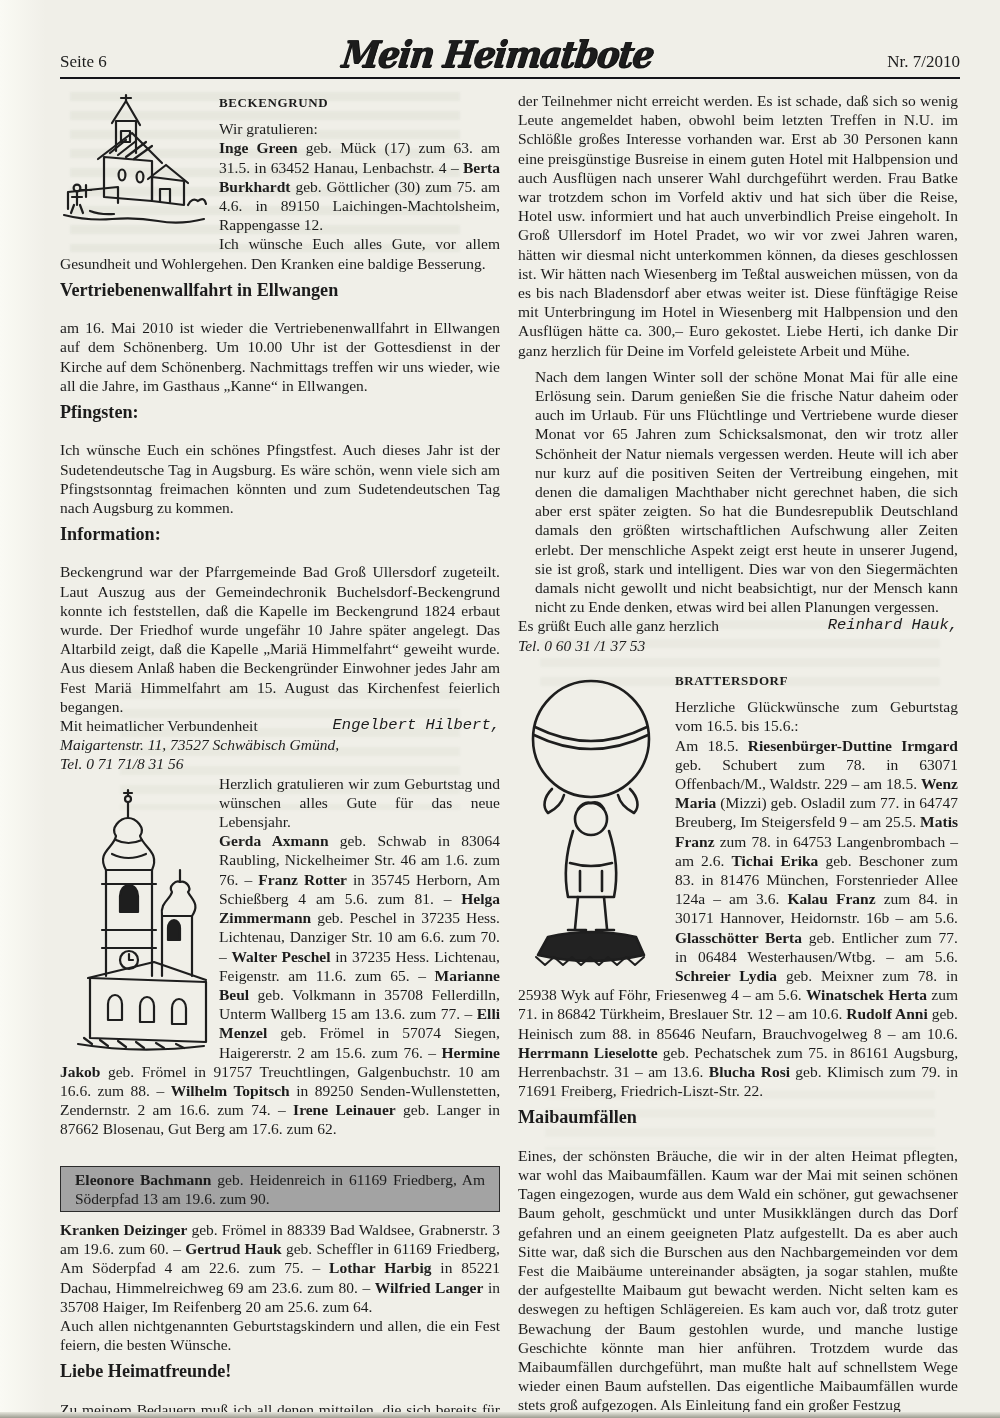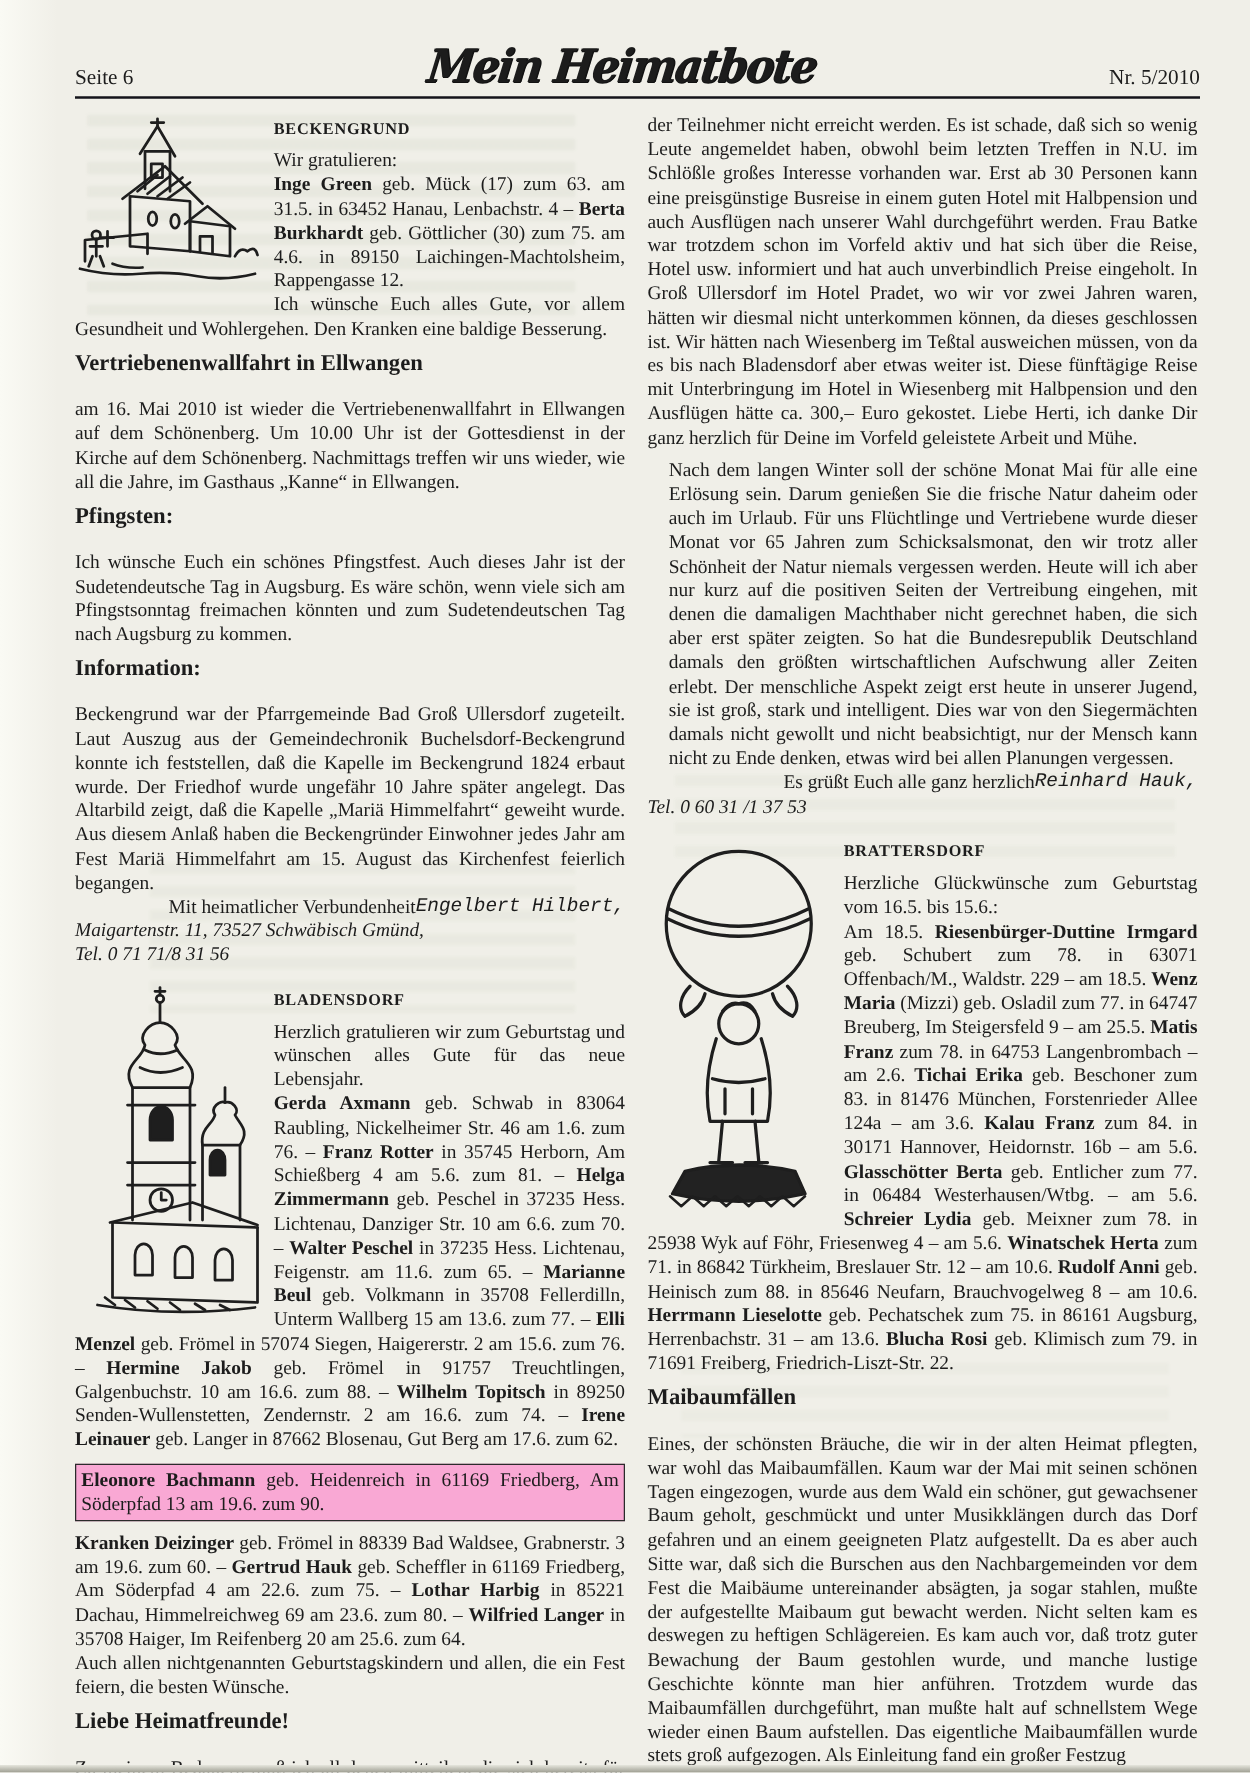--- a/index.html
+++ b/index.html
@@ -16,24 +16,24 @@
   
   .columns{display:flex;gap:18px;margin-top:12px;}
   .col{width:440px;font-size:15.5px;line-height:19.2px;text-align:justify;}
   p{margin:0;}
   .gap{margin-top:7px;margin-left:17px;}
   .sec{font-size:13px;font-weight:bold;letter-spacing:.6px;margin:8px 0 7px;}
   .sec.big-gap{margin-top:16px;}
   .sub{font-weight:bold;margin-top:8px;}
   figure{margin:0;}
   .fl{float:left;margin:2px 11px 3px 0;}
-  .sigrow{display:flex;justify-content:flex-end;}
+  .sigrow{display:flex;justify-content:space-between;}
   .sig{font-style:italic;font-family:Liberation Mono, monospace;}
   .sigline{text-align:left;font-style:italic;}
-  .notice-box{border:1.7px solid #2b2b2b;background:#f9a8d4;padding:3px 4px;margin:9px 0 8px;}
+  .notice-box{border:1.7px solid #2b2b2b;background:#a3a3a3;padding:3px 14px;margin:27px 0 8px;}
   
   .edge-left{position:absolute;left:0;top:0;width:46px;height:100%;
              background:linear-gradient(90deg,#fafaf4,rgba(250,250,244,0));pointer-events:none;}
   .edge-bottom{position:absolute;left:0;bottom:0;width:100%;height:6px;
                background:linear-gradient(#e6e6dd,#9d9d91);pointer-events:none;}
   .bleed{position:absolute;pointer-events:none;filter:blur(1.2px);
          background:repeating-linear-gradient(180deg,rgba(124,144,112,.075) 0 9px,rgba(0,0,0,0) 9px 19px);}
   .b1{left:70px;top:92px;width:390px;height:160px;}
   .b2{left:120px;top:690px;width:340px;height:120px;opacity:.8;}
   .b3{left:540px;top:620px;width:400px;height:70px;opacity:.7;}
@@ -47,21 +47,21 @@
   <div class="bleed b1"></div>
   <div class="bleed b2"></div>
   <div class="bleed b3"></div>
   <div class="bleed b4"></div>
   <div class="edge-left"></div>
 
   <div class="inner">
     <div class="hdr">
       <span class="hmeta">Seite 6</span>
       <span class="masthead">Mein Heimatbote</span>
-      <span class="hmeta">Nr. 5/2010</span>
+      <span class="hmeta">Nr. 7/2010</span>
     </div>
     <div class="rule"></div>
 
     <div class="columns">
 
       <section class="col">
 
         <figure class="fl">
           <svg width="148" height="140" viewBox="0 0 148 140">
             <g fill="none" stroke="#1e1e1e" stroke-width="2.2" stroke-linecap="round" stroke-linejoin="round">
@@ -128,21 +128,20 @@
               <path d="M28 190 L94 174 L146 192"></path>
               <path d="M30 190 L30 250 L146 254 L146 194"></path>
               <path d="M48 216 a7 9 0 0 1 14 0 v16 h-14 z"></path>
               <path d="M80 218 a7 9 0 0 1 14 0 v16 h-14 z"></path>
               <path d="M112 220 a7 9 0 0 1 14 0 v16 h-14 z"></path>
               <path d="M18 256 q60 10 126 2"></path>
               <path d="M24 250 l8 6 M40 252 l8 6 M58 253 l8 6 M76 254 l8 6 M96 255 l8 5 M116 256 l8 4"></path>
             </g>
           </svg>
         </figure>
-        <h2 class="sec big-gap">BLADENSDORF</h2>
         <p>Herzlich gratulieren wir zum Geburtstag und wünschen alles Gute für das neue Lebensjahr.</p>
         <p><b>Gerda Axmann</b><span> geb. Schwab in 83064 Raubling, Nickelheimer Str. 46 am 1.6. zum 76. – </span><b>Franz Rotter</b><span> in 35745 Herborn, Am Schießberg 4 am 5.6. zum 81. – </span><b>Helga Zimmermann</b><span> geb. Peschel in 37235 Hess. Lichtenau, Danziger Str. 10 am 6.6. zum 70. – </span><b>Walter Peschel</b><span> in 37235 Hess. Lichtenau, Feigenstr. am 11.6. zum 65. – </span><b>Marianne Beul</b><span> geb. Volkmann in 35708 Fellerdilln, Unterm Wallberg 15 am 13.6. zum 77. – </span><b>Elli Menzel</b><span> geb. Frömel in 57074 Siegen, Haigererstr. 2 am 15.6. zum 76. – </span><b>Hermine Jakob</b><span> geb. Frömel in 91757 Treuchtlingen, Galgenbuchstr. 10 am 16.6. zum 88. – </span><b>Wilhelm Topitsch</b><span> in 89250 Senden-Wullenstetten, Zendernstr. 2 am 16.6. zum 74. – </span><b>Irene Leinauer</b><span> geb. Langer in 87662 Blosenau, Gut Berg am 17.6. zum 62.</span></p>
 
         <div class="notice-box">
           <p><b>Eleonore Bachmann</b><span> geb. Heidenreich in 61169 Friedberg, Am Söderpfad 13 am 19.6. zum 90.</span></p>
         </div>
 
         <p><b>Kranken Deizinger</b><span> geb. Frömel in 88339 Bad Waldsee, Grabnerstr. 3 am 19.6. zum 60. – </span><b>Gertrud Hauk</b><span> geb. Scheffler in 61169 Friedberg, Am Söderpfad 4 am 22.6. zum 75. – </span><b>Lothar Harbig</b><span> in 85221 Dachau, Himmelreichweg 69 am 23.6. zum 80. – </span><b>Wilfried Langer</b><span> in 35708 Haiger, Im Reifenberg 20 am 25.6. zum 64.</span></p>
         <p>Auch allen nichtgenannten Geburtstagskindern und allen, die ein Fest feiern, die besten Wünsche.</p>
 

